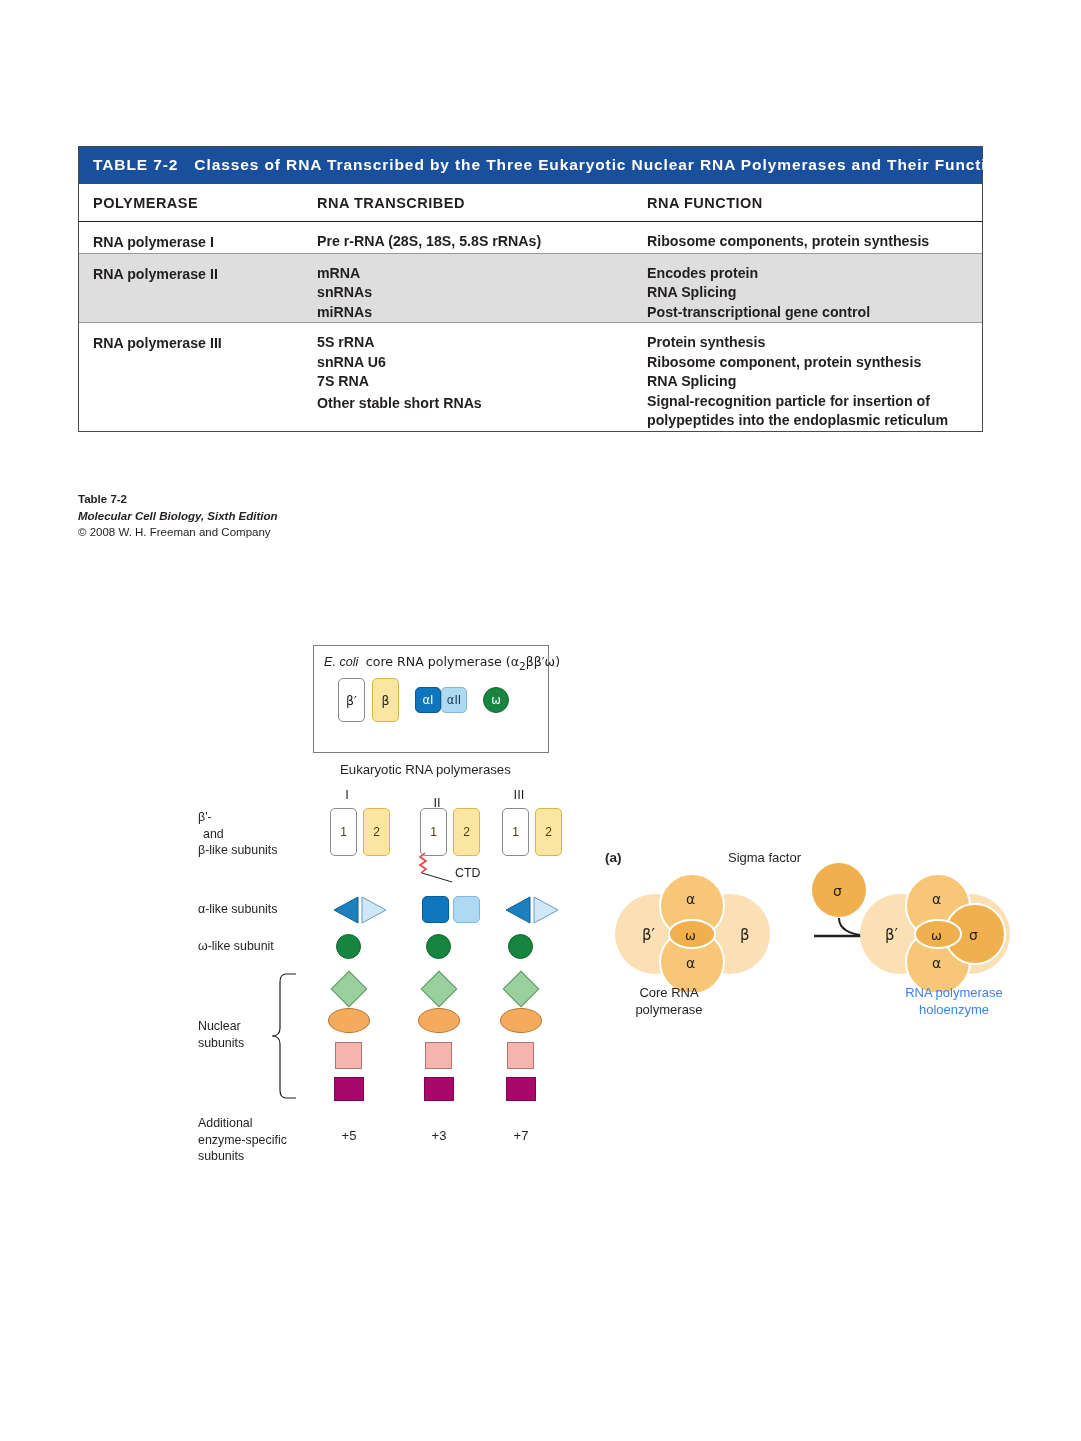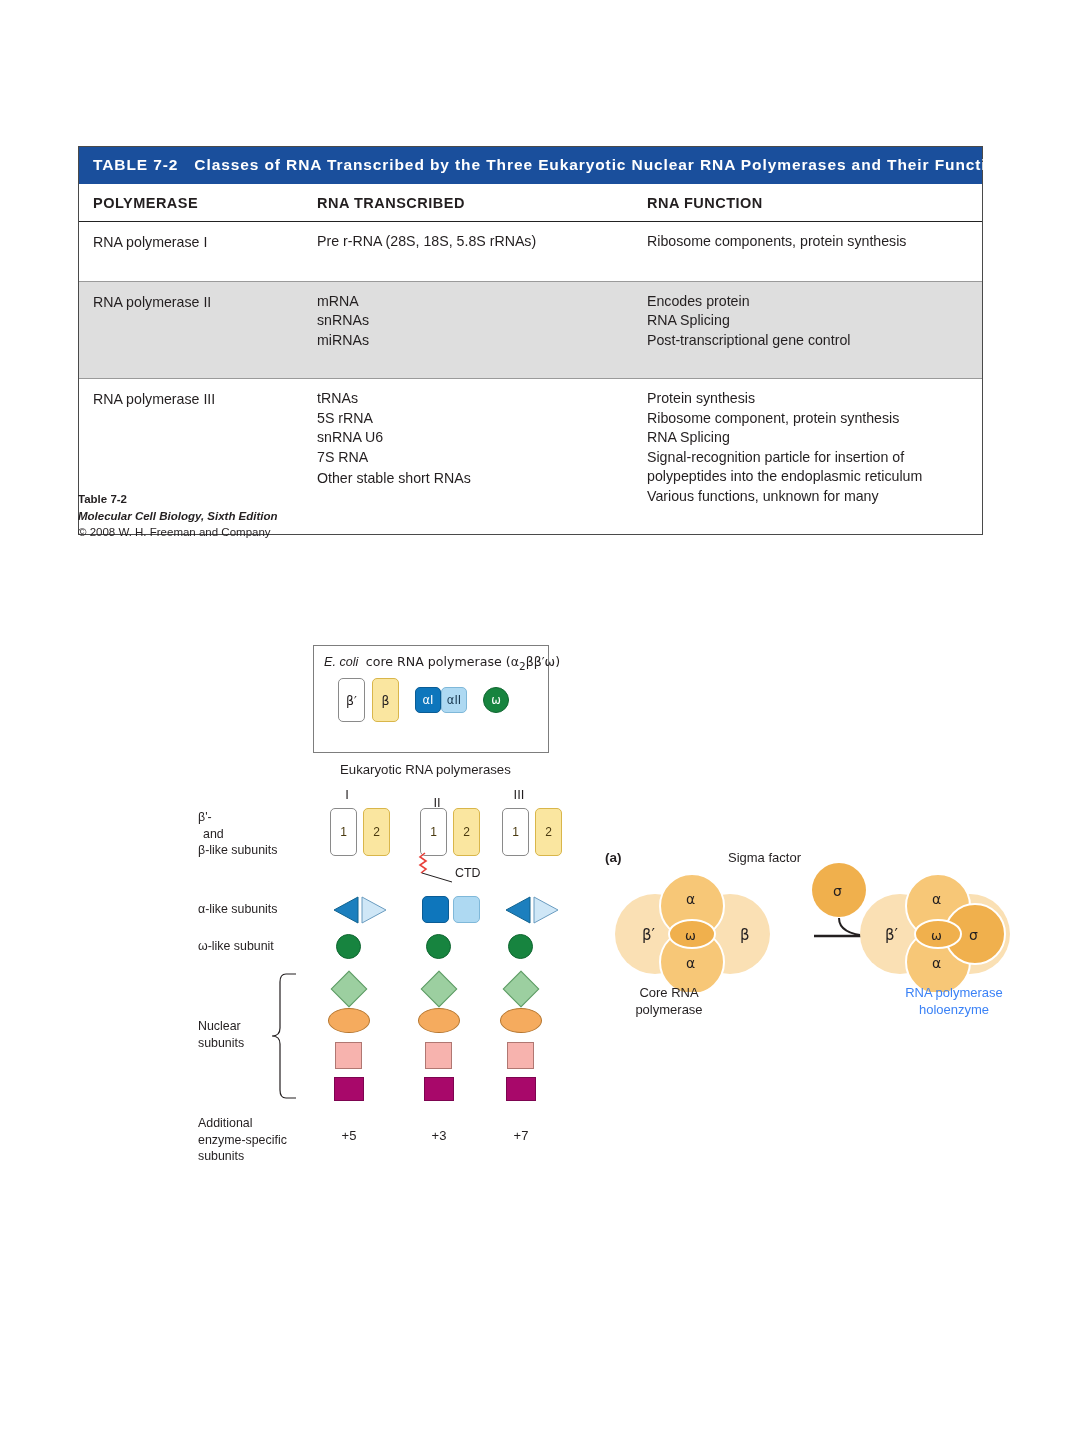--- a/index.html
+++ b/index.html
@@ -47,23 +47,23 @@
     font-size: 14.5px;
     letter-spacing: 0.5px;
   }
   .col1 { width: 238px; padding-left: 14px; box-sizing: border-box; }
   .col2 { width: 330px; box-sizing: border-box; }
   .col3 { flex: 1; box-sizing: border-box; }
 
   .trow {
     display: flex;
     border-bottom: 1px solid #9a9a9a;
-    padding: 10px 0 28px 0;
+    padding: 10px 0 0 0;
     font-size: 14.2px;
-    font-weight: normal;
+    font-weight: bold;
     line-height: 19.5px;
     justify-content: space-between;
   }
   .trow.shaded { background: #dedede; }
   .trow.last { border-bottom: none; }
   .trow .col1 { padding-top: 1px; }
   .trow .col2 .sub, .trow .col3 .sub { display: block; }
   .sub.gap { margin-top: 2px; }
 
   .table-caption {
@@ -269,32 +269,30 @@
     <div class="col3">
       <span class="sub">Encodes protein</span>
       <span class="sub">RNA Splicing</span>
       <span class="sub">Post-transcriptional gene control</span>
     </div>
   </div>
 
   <div class="trow last">
     <div class="col1">RNA polymerase III</div>
     <div class="col2">
-      <span class="sub">tRNAs</span>
       <span class="sub">5S rRNA</span>
       <span class="sub">snRNA U6</span>
       <span class="sub">7S RNA</span>
       <span class="sub gap">Other stable short RNAs</span>
     </div>
     <div class="col3">
       <span class="sub">Protein synthesis</span>
       <span class="sub">Ribosome component, protein synthesis</span>
       <span class="sub">RNA Splicing</span>
       <span class="sub">Signal-recognition particle for insertion of polypeptides into the endoplasmic reticulum</span>
-      <span class="sub">Various functions, unknown for many</span>
     </div>
   </div>
 </div>
 
 <div class="table-caption">
   <div class="line1">Table 7-2</div>
   <div class="line2">Molecular Cell Biology, Sixth Edition</div>
   <div class="line3">© 2008 W. H. Freeman and Company</div>
 </div>
 

